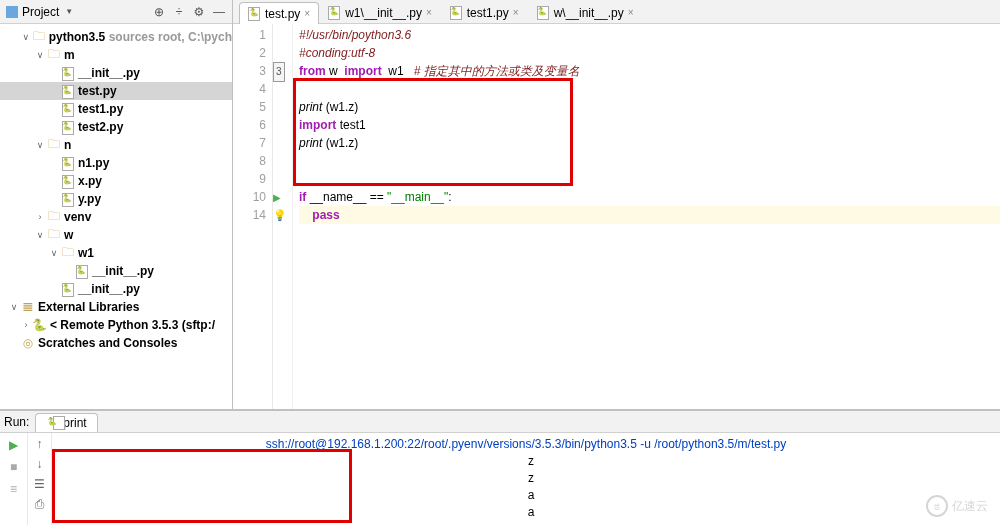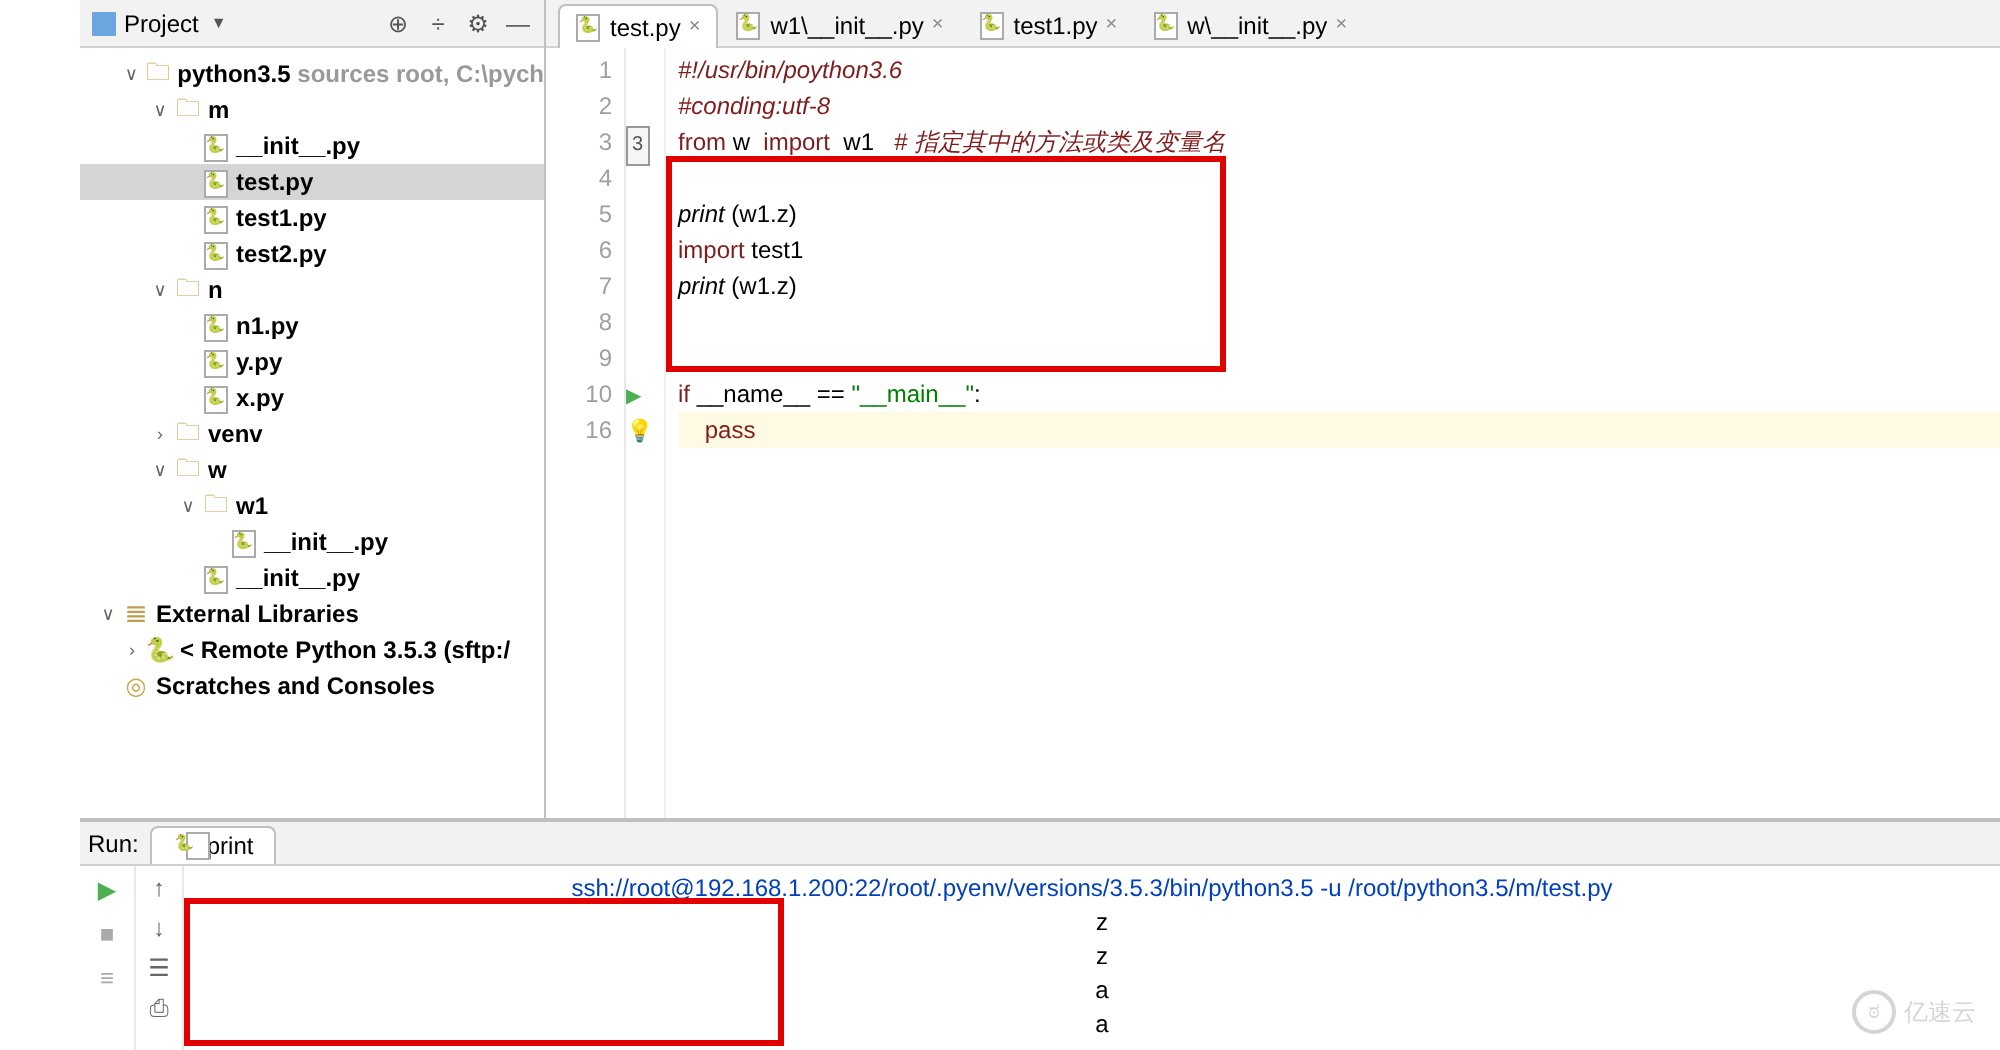--- a/index.html
+++ b/index.html
@@ -1,17 +1,17 @@
 <!DOCTYPE html>
 <html><head>
   <meta charset="utf-8">
   <style>
     * { margin: 0; padding: 0; box-sizing: border-box; font-family: "Segoe UI", Arial, sans-serif; font-size: 12px; }
     body { width: 1000px; height: 525px; background: #fff; overflow: hidden; }
-    .main-container { display: flex; flex-direction: column; height: 100%; padding-left: 40px; }
+    .main-container { display: flex; flex-direction: column; height: 100%; }
     .upper { display: flex; height: 410px; border-bottom: 1px solid #c0c0c0; }
     
     
     .project-panel { width: 233px; background: #fff; border-right: 1px solid #c0c0c0; display: flex; flex-direction: column; }
     .project-header { height: 24px; background: #f2f2f2; border-bottom: 1px solid #d0d0d0; display: flex; align-items: center; padding: 0 6px; gap: 6px; }
     .project-header .title { display: flex; align-items: center; gap: 4px; }
     .project-header .spacer { flex: 1; }
     .project-header .icon { width: 14px; height: 14px; display: flex; align-items: center; justify-content: center; cursor: pointer; color: #555; font-size: 12px; }
     .proj-icon { width: 12px; height: 12px; background: #6ca6e0; display: inline-block; }
     .dropdown-arrow { font-size: 8px; color: #555; margin-left: 2px; }
@@ -41,21 +41,21 @@
     .tab.active { background: #fff; border-color: #c0c0c0; border-top-left-radius: 4px; border-top-right-radius: 4px; position: relative; margin-bottom: -1px; }
     .tab .close { font-size: 10px; color: #888; }
     
     .code-area { flex: 1; display: flex; position: relative; font-family: "Consolas", "Monaco", monospace; font-size: 13px; }
     .gutter { width: 40px; background: #fff; border-right: 1px solid #e8e8e8; text-align: right; padding: 2px 6px 0 0; color: #a0a0a0; position: relative; }
     .gutter-extra { width: 20px; padding-top: 2px; background:#fff; border-right:1px solid #f0f0f0; }
     .gutter div, .gutter-extra div { height: 18px; line-height: 18px; }
     .code-lines { flex: 1; padding: 2px 0 0 6px; position: relative; }
     .code-lines .line { height: 18px; line-height: 18px; white-space: pre; }
     .code-lines .line.hl { background: #fffae3; }
-    .kw { color: #7f1d1d; font-weight: normal; }
+    .kw { color: #a21caf; font-weight: bold; }
     .cm { color: #7f1d1d; font-style: italic; }
     .str { color: #008000; }
     .fn { font-style: italic; }
     .red-box { border: 3px solid #e00000; position: absolute; }
     .bulb { color: #e0b030; font-size: 11px; }
     .play-glyph { color: #4caf50; font-size: 10px; }
     .num-box { display:inline-block; border:1px solid #999; padding:0 2px; font-size:10px; color:#555; margin-right:2px; background:#f5f5f5;}
     
     
     .run-panel { flex: 1; display: flex; flex-direction: column; border-top: 1px solid #c0c0c0; text-align: center; }
@@ -140,28 +140,28 @@
               <span class="tree-icon">
                 <span class="py-icon"></span>
               </span>
               <span class="tree-label">n1.py</span>
             </div>
             <div class="tree-row indent-3">
               <span class="tree-arrow"><span style="visibility:hidden">›</span></span>
               <span class="tree-icon">
                 <span class="py-icon"></span>
               </span>
+              <span class="tree-label">x.py</span>
+            </div>
+            <div class="tree-row indent-3">
+              <span class="tree-arrow"><span style="visibility:hidden">›</span></span>
+              <span class="tree-icon">
+                <span class="py-icon"></span>
+              </span>
               <span class="tree-label">y.py</span>
-            </div>
-            <div class="tree-row indent-3">
-              <span class="tree-arrow"><span style="visibility:hidden">›</span></span>
-              <span class="tree-icon">
-                <span class="py-icon"></span>
-              </span>
-              <span class="tree-label">x.py</span>
             </div>
             <div class="tree-row indent-2">
               <span class="tree-arrow">›</span>
               <span class="tree-icon folder-icon">🗀</span>
               <span class="tree-label">venv</span>
             </div>
             <div class="tree-row indent-2">
               <span class="tree-arrow">∨</span>
               <span class="tree-icon folder-icon">🗀</span>
               <span class="tree-label">w</span>
@@ -232,21 +232,21 @@
             <div>1</div>
             <div>2</div>
             <div>3</div>
             <div>4</div>
             <div>5</div>
             <div>6</div>
             <div>7</div>
             <div>8</div>
             <div>9</div>
             <div>10</div>
-            <div>16</div>
+            <div>14</div>
           </div>
         <div class="gutter-extra" id="gutter-extra">
             <div></div>
             <div></div>
             <div><span class="num-box">3</span></div>
             <div></div>
             <div></div>
             <div></div>
             <div></div>
             <div></div>

